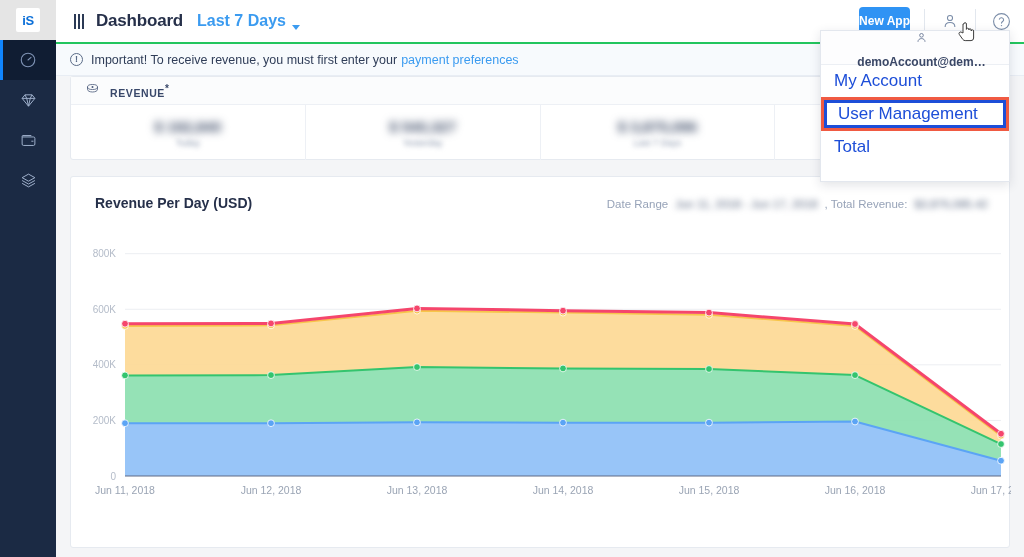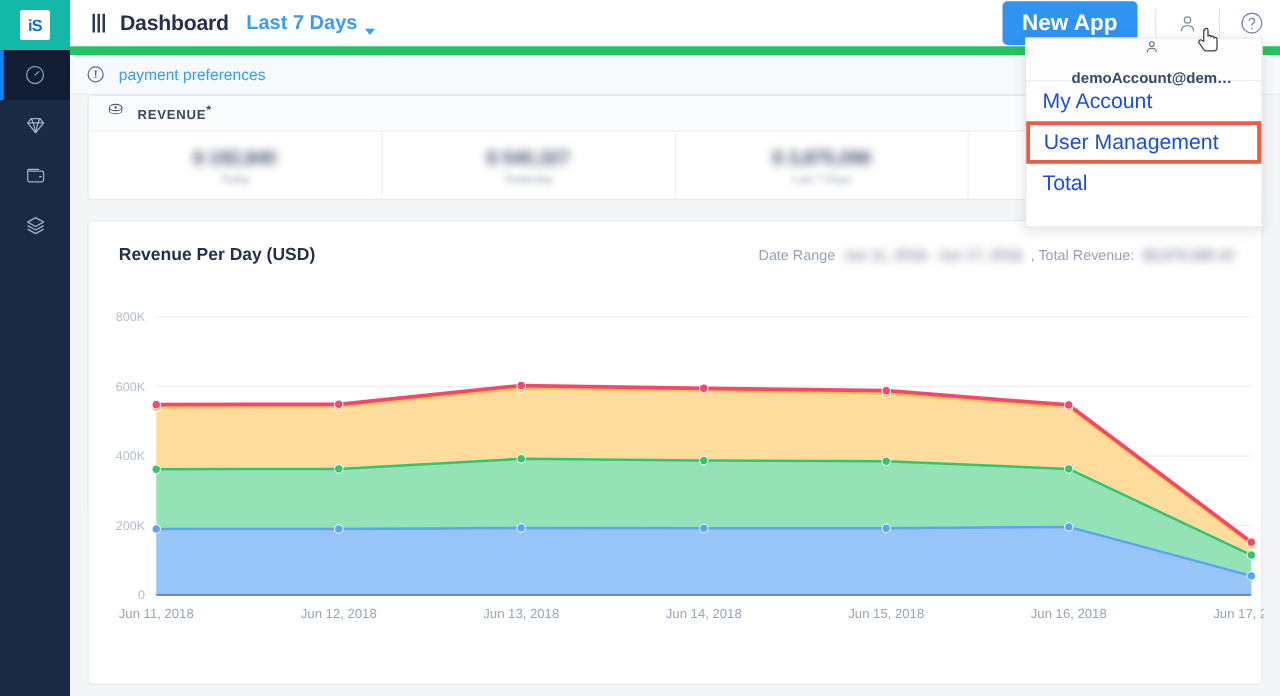--- a/index.html
+++ b/index.html
@@ -10,21 +10,21 @@
     background: #ffffff; overflow: hidden;
   }
   .app { position: relative; width: 1024px; height: 557px; background:#f4f5f7; }
 
   
   .sidebar {
     position: absolute; left:0; top:0; width:56px; height:557px;
     background:#1b2a44;
   }
   .logo-box {
-    width:56px; height:40px; background:#14b8a6;
+    width:56px; height:40px; background:#e5e5e5;
     display:flex; align-items:center; justify-content:center;
   }
   .logo-mark {
     width:24px; height:24px; background:#ffffff; border-radius:2px;
     display:flex; align-items:center; justify-content:center;
     color:#0b6fd8; font-weight:bold; font-size:13px; letter-spacing:-0.5px;
     font-family:"Liberation Sans", sans-serif;
   }
   .nav { padding-top:0; }
   .nav-item {
@@ -35,37 +35,37 @@
   .nav-item.active { background:#101d33; }
   .nav-item.active::before {
     content:""; position:absolute; left:0; top:0; width:3px; height:40px;
     background:#1085ff;
   }
   .nav-item svg { display:block; }
 
   
   .topbar {
     position:absolute; left:56px; top:0; width:968px; height:44px;
-    background:#ffffff; border-bottom:7px solid #22c55e;
+    background:#ffffff; border-bottom:2px solid #22c55e;
     display:flex; align-items:center; padding:0 12px 0 18px;
   }
   .grip { display:flex; gap:2px; margin-right:12px; cursor:pointer; }
   .grip i { display:block; width:2px; height:15px; background:#2b3a55; }
   .page-title {
     font-size:17px; font-weight:bold; color:#26304a; letter-spacing:-0.2px;
   }
   .range-sel {
     margin-left:14px; font-size:16px; font-weight:bold; color:#3b9bf0;
     display:flex; align-items:flex-end; gap:6px; cursor:pointer;
   }
   .caret { width:0;height:0;border-left:4px solid transparent;border-right:4px solid transparent;border-top:5px solid #3b9bf0; }
   .topbar-right { margin-left:auto; display:flex; align-items:center; gap:0; }
   .btn-newapp {
     background:#2f93f4; color:#fff; border:none; border-radius:4px;
-    font-size:18px; font-weight:bold; padding:7px 16px; cursor:pointer;
+    font-size:12px; font-weight:bold; padding:7px 0; cursor:pointer;
     font-family:"Liberation Sans", sans-serif;
   }
   .vdiv { width:1px; height:24px; background:#e2e7ee; margin:0 14px; }
   .icon-btn { cursor:pointer; display:flex; align-items:center; justify-content:center; width:22px;height:22px; }
 
   
   .notice {
     position:absolute; left:56px; top:44px; width:968px; height:32px;
     background:#f7fafd; border-bottom:1px solid #e8edf4;
     display:flex; align-items:center; padding-left:14px;
@@ -131,21 +131,21 @@
     height:34px; border-bottom:1px solid #eceff4; background:#fdfdfe;
     display:flex; align-items:center; padding-left:13px; gap:8px;
     font-size:12px; font-weight:bold; color:#3a4766;flex-direction:column;
   }
   .dd-item {
     height:32px; display:flex; align-items:center; padding-left:13px;
     font-size:17px; color:#1d4ed8; cursor:pointer;
   }
   .dd-item.highlight {
     outline:3px solid #f05a42; outline-offset:-1px;
-    border:1px solid #1d4ed8; background:#ffffff; height:30px; margin:2px 2px;
+    border:4px solid #1d4ed8; background:#ffffff; height:30px; margin:2px 2px;
     padding-left:11px;
   }
   .cursor-ptr { position:absolute; left:957px; top:20px; }
 </style>
 </head>
 <body>
 
 <div class="app">
 
   <aside class="sidebar">
@@ -218,20 +218,21 @@
           <circle cx="12" cy="12" r="10"></circle>
           <path d="M9.3 9 a2.8 2.8 0 0 1 5.4 1 c0 1.8 -2.7 2.2 -2.7 4" stroke-linecap="round"></path>
           <circle cx="12" cy="17.2" r="0.9" fill="#7b8da8" stroke="none"></circle>
         </svg>
       </div>
     </div>
   </header>
 
   <div class="notice">
     <span class="excl">!</span>
+    <span>Important! To receive revenue, you must first enter your</span>
     <a href="#">payment preferences</a>
   </div>
 
   <section class="rev-card">
     <div class="rev-head">
       <span>
         <svg width="15" height="13" viewBox="0 0 24 20" fill="none" stroke="#4a5a7a" stroke-width="1.3">
           <ellipse cx="12" cy="6" rx="8" ry="4"></ellipse>
             <path d="M4 6 v4 c0 2.2 3.6 4 8 4 s8 -1.8 8 -4 V6"></path>
           <circle cx="12" cy="6" r="1.6" fill="#4a5a7a" stroke="none"></circle>

